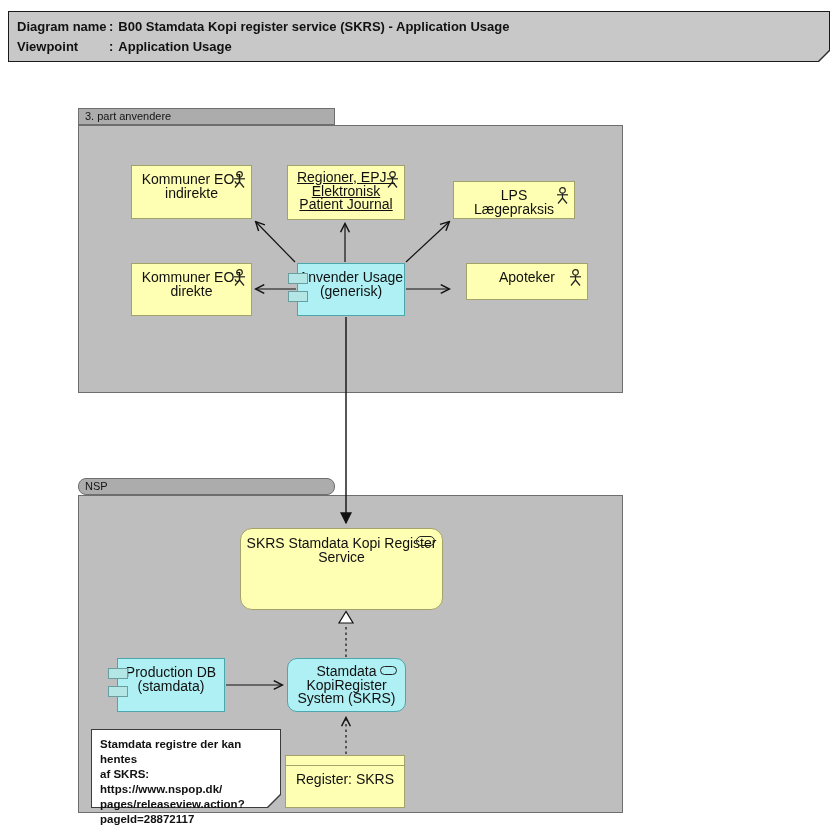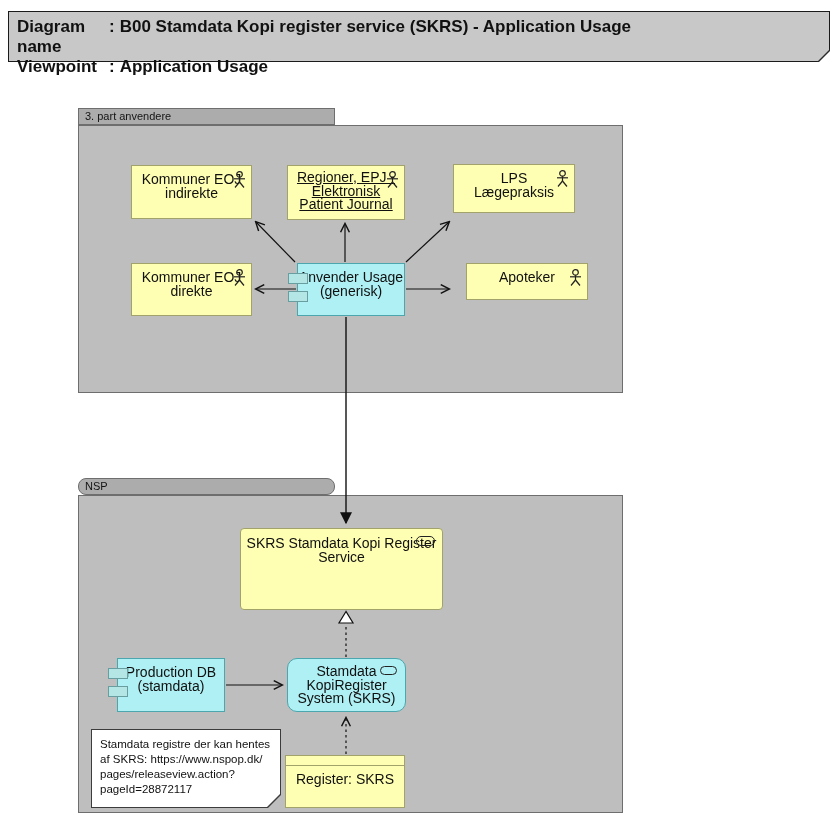--- a/index.html
+++ b/index.html
@@ -3,56 +3,56 @@
 <meta charset="utf-8">
 <style>
   html,body{margin:0;padding:0;background:#ffffff;}
   #page{position:relative;width:837px;height:825px;background:#ffffff;
         font-family:"Liberation Sans",sans-serif;color:#111;overflow:hidden;}
 
   
   .titlebar{position:absolute;left:8px;top:11px;width:822px;height:51px;
             background:#c8c8c8;border:1px solid #1a1a1a;box-sizing:border-box;
             padding:5px 0 0 8px;}
-  .title-row{display:flex;font-weight:bold;font-size:17px;line-height:20px;}
+  .title-row{display:flex;font-weight:bold;font-size:13px;line-height:20px;}
   .title-label{width:92px;flex:none;}
   .title-sep{flex:none;margin-right:5px;}
   .fold-dark{position:absolute;right:-1px;bottom:-1px;width:0;height:0;
              border-left:13px solid transparent;border-bottom:13px solid #2a2a2a;}
   .fold-lite{position:absolute;right:-1px;bottom:-1px;width:0;height:0;
              border-left:11px solid transparent;border-bottom:11px solid #ffffff;}
 
   
   .group-tab{position:absolute;background:#acacac;border:1px solid #6e6e6e;
              box-sizing:border-box;font-size:11px;padding:1px 0 0 6px;color:#141414;}
   .group-body{position:absolute;background:#bebebe;border:1px solid #6e6e6e;
               box-sizing:border-box;}
 
   
   .node{position:absolute;box-sizing:border-box;font-size:14px;}
   .yellow{background:#ffffb3;border:1px solid #a2a26b;}
   .cyan{background:#aff0f4;border:1px solid #4ba6ad;}
-  .rounded12{border-radius:4px;}
+  .rounded12{border-radius:12px;}
   .rounded10{border-radius:10px;}
   .node-label{white-space:pre-line;text-align:center;line-height:13.5px;
               padding-top:7px;color:#101010;}
   .actor-icon{position:absolute;right:5px;top:5px;width:13px;height:18px;}
   .stadium-icon{position:absolute;right:7px;top:7px;width:17px;height:8px;
                 border:1.4px solid #222;border-radius:5px;background:transparent;}
   .comp-tab{position:absolute;left:-10px;width:20px;height:11px;background:#b5e6e6;
             border:1px solid #689ea0;box-sizing:border-box;}
   .comp-tab.t1{top:9px;} .comp-tab.t2{top:27px;}
 
   
   .obj-band{height:9px;border-bottom:1px solid #a2a26b;}
 
   
   .note{position:absolute;left:91px;top:729px;width:190px;height:79px;
         background:#ffffff;border:1px solid #3c3c3c;box-sizing:border-box;
-        font-size:11.5px;line-height:15px;padding:7px 6px 0 8px;}
+        font-size:11.5px;line-height:15px;padding:7px 6px 0 8px;font-weight:bold;}
   .note-text{white-space:pre-line;}
   .note .fold-dark{border-left-width:15px;border-bottom-width:15px;border-bottom-color:#3c3c3c;}
   .note .fold-lite{border-left-width:13px;border-bottom-width:13px;border-bottom-color:#bebebe;}
 
   
   #wires{position:absolute;left:0;top:0;width:837px;height:825px;
          pointer-events:none;z-index:40;}
 </style>
 </head>
 <body>
@@ -98,21 +98,21 @@
 Patient Journal</div>
     <svg class="actor-icon" viewBox="0 0 13 18">
       <circle cx="6.5" cy="3.4" r="2.8" fill="none" stroke="#222" stroke-width="1.2"></circle>
       <line x1="6.5" y1="6.2" x2="6.5" y2="11" stroke="#222" stroke-width="1.2"></line>
       <line x1="1" y1="7.8" x2="12" y2="7.8" stroke="#222" stroke-width="1.2"></line>
       <line x1="6.5" y1="11" x2="2" y2="16.5" stroke="#222" stroke-width="1.2"></line>
       <line x1="6.5" y1="11" x2="11" y2="16.5" stroke="#222" stroke-width="1.2"></line>
     </svg>
   </div>
 
-  <div class="node yellow" style="left:453px;top:164px;width:122px;height:49px;">
+  <div class="node yellow" style="left:453px;top:181px;width:122px;height:38px;">
     <div class="node-label">LPS
 Lægepraksis</div>
     <svg class="actor-icon" viewBox="0 0 13 18">
       <circle cx="6.5" cy="3.4" r="2.8" fill="none" stroke="#222" stroke-width="1.2"></circle>
       <line x1="6.5" y1="6.2" x2="6.5" y2="11" stroke="#222" stroke-width="1.2"></line>
       <line x1="1" y1="7.8" x2="12" y2="7.8" stroke="#222" stroke-width="1.2"></line>
       <line x1="6.5" y1="11" x2="2" y2="16.5" stroke="#222" stroke-width="1.2"></line>
       <line x1="6.5" y1="11" x2="11" y2="16.5" stroke="#222" stroke-width="1.2"></line>
     </svg>
   </div>

